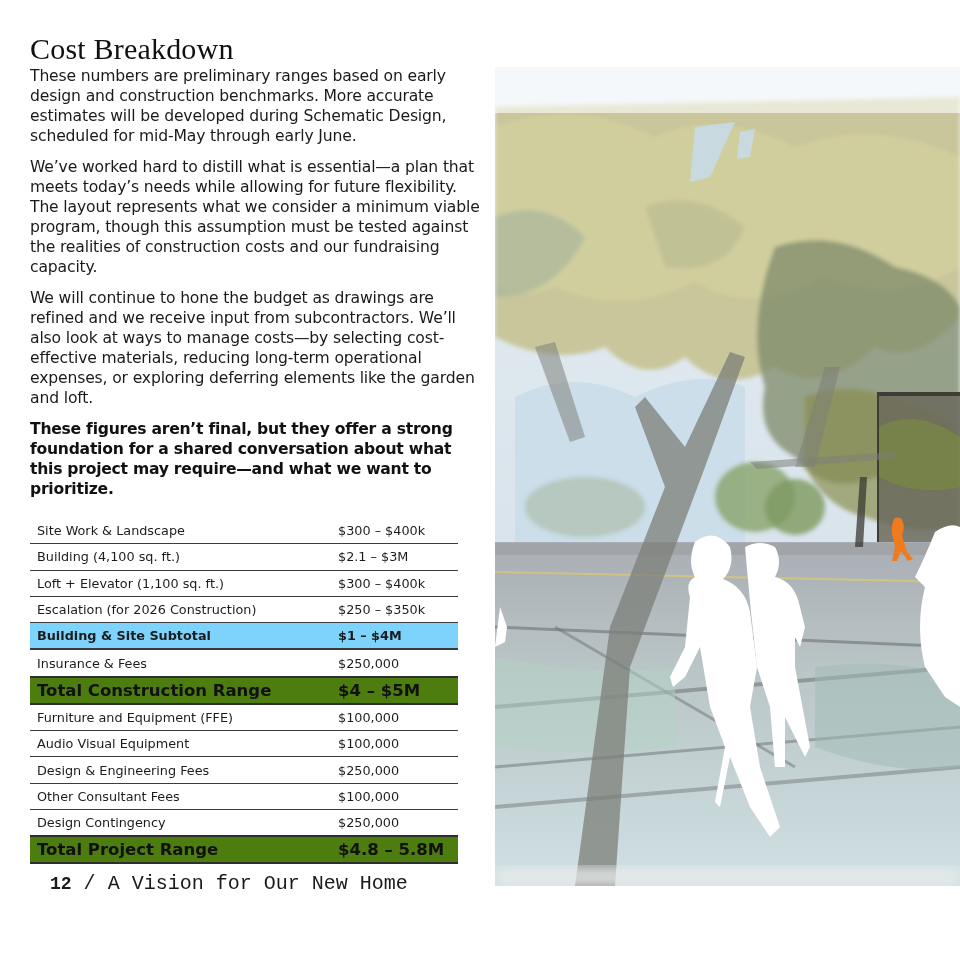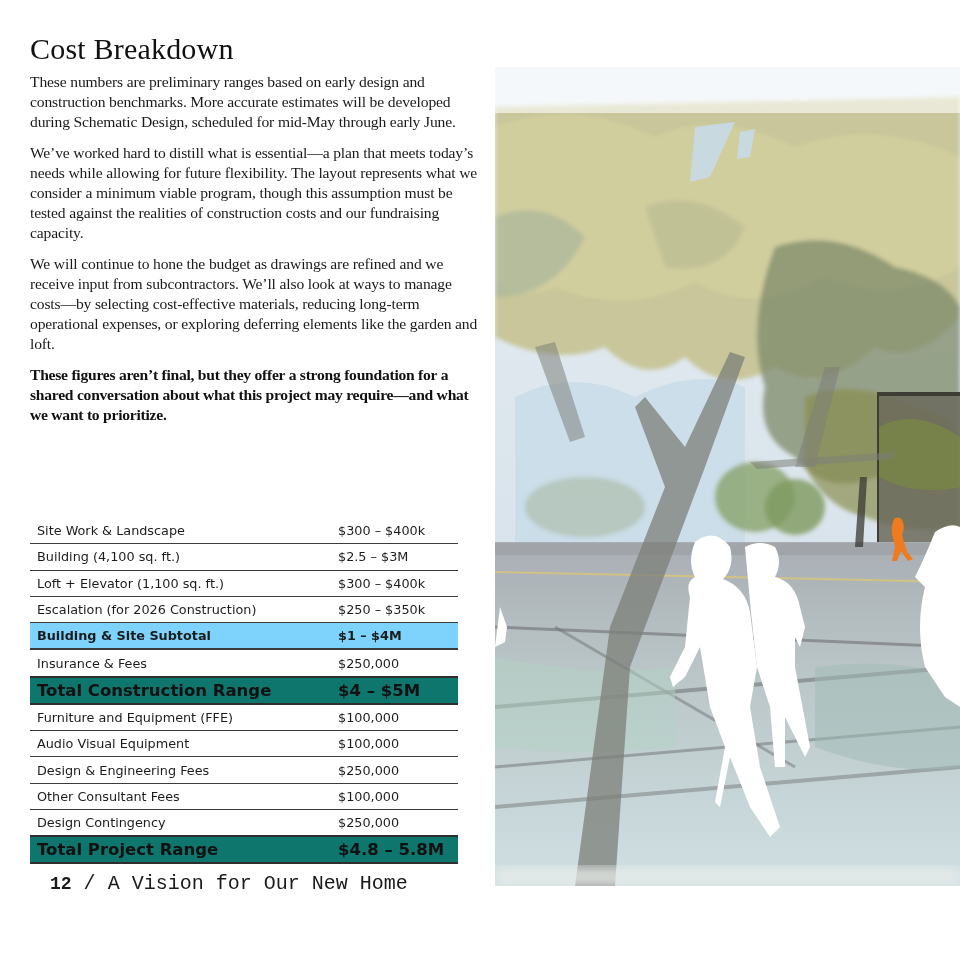--- a/index.html
+++ b/index.html
@@ -1,28 +1,28 @@
 <!DOCTYPE html>
 <html><head>
 <meta charset="utf-8">
 <style>
   html, body { margin: 0; padding: 0; background: #ffffff; }
   body { width: 960px; height: 960px; position: relative; overflow: hidden; font-family: "DejaVu Sans", "Liberation Sans", sans-serif; color: #161616; }
 
   .title { position: absolute; left: 30px; top: 30px; margin: 0; font-family: "Liberation Serif", "DejaVu Serif", serif; font-weight: normal; font-size: 30px; line-height: 38px; color: #111; letter-spacing: 0.2px; }
 
-  .body-col { position: absolute; left: 30px; top: 72px; width: 455px; font-family: Liberation Serif, serif; }
+  .body-col { position: absolute; left: 30px; top: 66px; width: 455px; }
   .para { margin: 0 0 11px 0; font-size: 15.6px; line-height: 20px; color: #1a1a1a; letter-spacing: -0.15px; }
   .para.bold { font-weight: bold; letter-spacing: -0.25px; color: #111; }
 
   .cost-table { position: absolute; left: 30px; top: 518px; width: 428px; border-collapse: collapse; }
   .cost-table td { font-size: 12.8px; height: 25.3px; padding: 0 0 0 7px; border-bottom: 1.5px solid #3c3c3c; vertical-align: middle; color: #1c1c1c; white-space: nowrap; margin-left: 32px; }
   .cost-table td.val { width: 120px; padding-left: 8px; border-left: 1px solid transparent; }
   .cost-table tr.subtotal td { background: #7dd3fc; font-weight: bold; border-bottom: 2px solid #3a3a3a; }
-  .cost-table tr.total td { background: #0f766e; font-weight: bold; font-size: 16.5px; height: 25px; border-top: 2px solid #2e2e2e; border-bottom: 2px solid #2e2e2e; color: #111; }
+  .cost-table tr.total td { background: #4d7c0f; font-weight: bold; font-size: 16.5px; height: 25px; border-top: 2px solid #2e2e2e; border-bottom: 2px solid #2e2e2e; color: #111; }
 
   .footer { position: absolute; left: 30px; top: 872px; font-family: Liberation Mono, monospace; font-size: 20px; color: #1a1a1a; margin-left: 20px; }
   .footer .pg { font-weight: bold; font-size: 18px; }
 
   .illustration { position: absolute; left: 495px; top: 67px; width: 465px; height: 819px; overflow: hidden; background: #c9d3cf; }
   .illustration svg { display: block; }
 </style>
 </head>
 <body>
 
@@ -36,21 +36,21 @@
 </div>
 
 <table class="cost-table">
   <tbody id="cost-rows">
       <tr>
         <td>Site Work &amp; Landscape</td>
         <td class="val">$300 – $400k</td>
       </tr>
       <tr>
         <td>Building (4,100 sq. ft.)</td>
-        <td class="val">$2.5 – $3M</td>
+        <td class="val">$2.1 – $3M</td>
       </tr>
       <tr>
         <td>Loft + Elevator (1,100 sq. ft.)</td>
         <td class="val">$300 – $400k</td>
       </tr>
       <tr>
         <td>Escalation (for 2026 Construction)</td>
         <td class="val">$250 – $350k</td>
       </tr>
       <tr class="subtotal">

